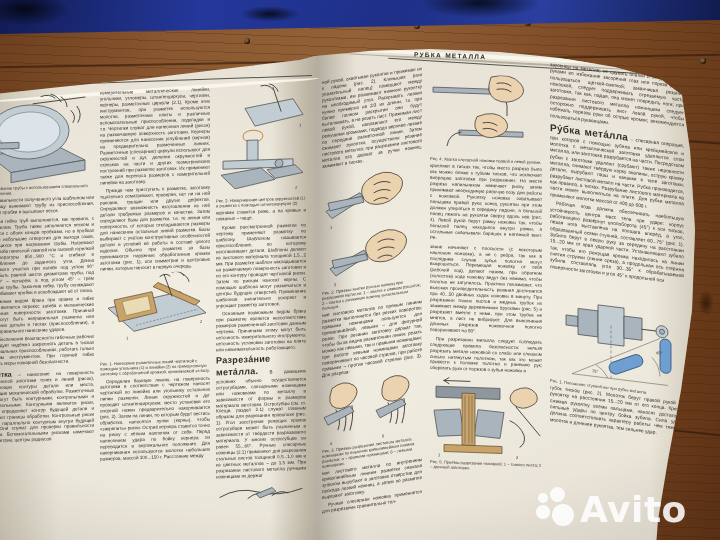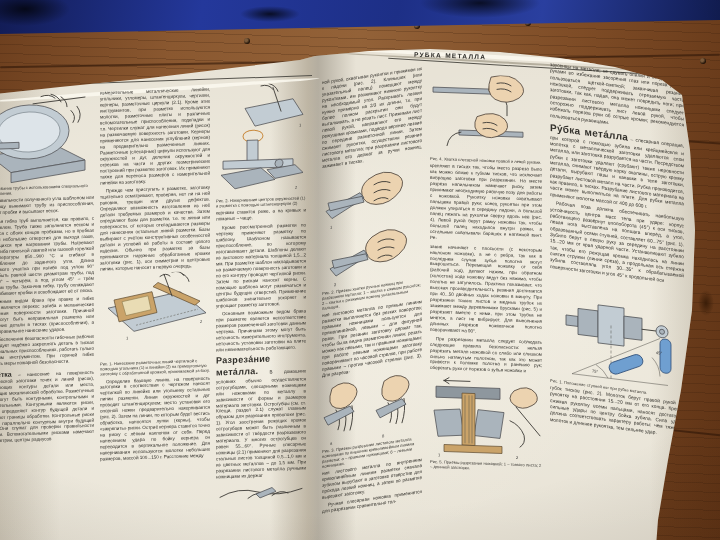--- a/index.html
+++ b/index.html
@@ -258,15 +258,24 @@
           <text class="fign" x="100" y="68">45°</text>
           <path class="thin" d="M40,86 A28,28 0 0 1 52,98"></path>
           <text class="fign" x="36" y="94">75°</text>
         </svg>
         <p class="cap">Рис. 1. Положение ступней ног при рубке металла.</p>
         <p>губок тисков (рис. 2). Молоток берут правой рукой за рукоятку на расстоянии 15...20 мм от его конца. Крепко сжимая рукоятку всеми пальцами, наносят достаточно сильные удары по центру бойка зубила. Сила удара должна соответствовать характеру работы: чем тяжелее молоток и длиннее рукоятка, тем сильнее удар.</p>
       </div>
     </div>
   </div>
 
+  <div class="wm">
+    <div class="wm-logo">
+      <i style="left:2px;top:6px;width:10px;height:10px;"></i>
+      <i style="left:14px;top:0;width:15px;height:15px;"></i>
+      <i style="left:0;top:18px;width:14px;height:14px;"></i>
+      <i style="left:16px;top:17px;width:22px;height:22px;"></i>
+    </div>
+    <div class="wm-text">Avito</div>
+  </div>
 
   <div class="vig"></div>
 </div>
 
 </body></html>

